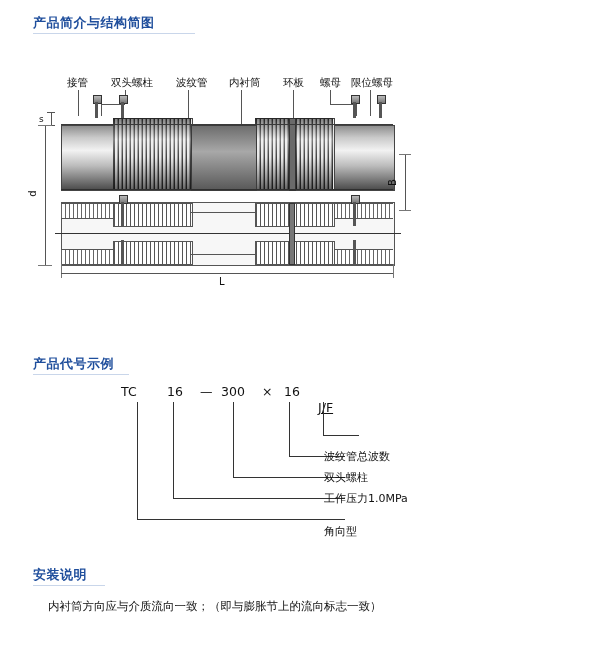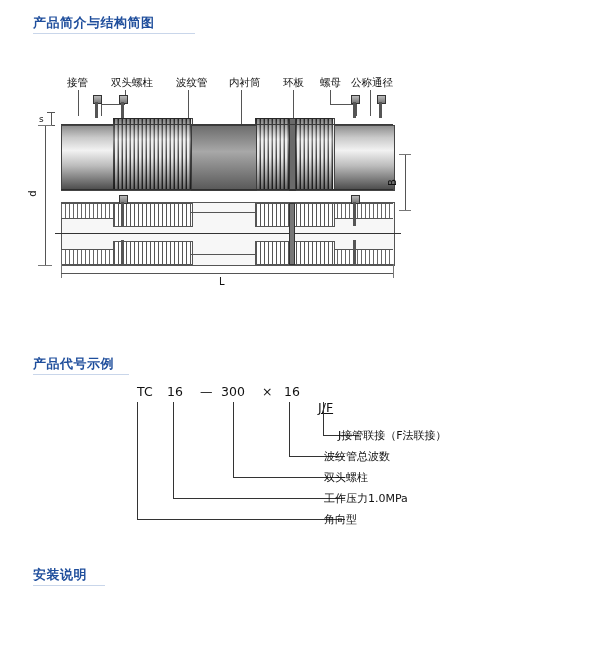--- a/index.html
+++ b/index.html
@@ -78,21 +78,21 @@
 <div class="title-underline" id="u1"></div>
 
 <div id="drawing">
 
   <div class="lbl" style="left:34px;top:14px;">接管</div>
   <div class="lbl" style="left:78px;top:14px;">双头螺柱</div>
   <div class="lbl" style="left:143px;top:14px;">波纹管</div>
   <div class="lbl" style="left:196px;top:14px;">内衬筒</div>
   <div class="lbl" style="left:250px;top:14px;">环板</div>
   <div class="lbl" style="left:287px;top:14px;">螺母</div>
-  <div class="lbl" style="left:318px;top:14px;">公称通径</div>
+  <div class="lbl" style="left:318px;top:14px;">限位螺母</div>
 
   <div class="vline" style="left:45px;top:28px;height:26px;"></div>
   <div class="vline" style="left:92px;top:28px;height:14px;"></div>
   <div class="hline" style="left:68px;top:42px;width:24px;"></div>
   <div class="vline" style="left:68px;top:42px;height:12px;"></div>
   <div class="vline" style="left:155px;top:28px;height:32px;"></div>
   <div class="vline" style="left:208px;top:28px;height:48px;"></div>
   <div class="vline" style="left:260px;top:28px;height:30px;"></div>
   <div class="vline" style="left:297px;top:28px;height:14px;"></div>
   <div class="hline" style="left:297px;top:42px;width:26px;"></div>
@@ -165,46 +165,46 @@
   <div class="vline thin" style="left:28px;top:202px;height:14px;"></div>
   <div class="vline thin" style="left:360px;top:202px;height:14px;"></div>
   <div class="hline" style="left:28px;top:211px;width:332px;"></div>
   <div class="dimtxt" style="left:186px;top:214px;">L</div>
 </div>
 
 <div class="section-title" id="t2">产品代号示例</div>
 <div class="title-underline" id="u2"></div>
 
 <div id="code">
-  <div class="code-token" style="left:104px;top:0px;">TC</div>
+  <div class="code-token" style="left:88px;top:0px;">TC</div>
   <div class="code-token" style="left:134px;top:0px;">16</div>
   <div class="code-token" style="left:167px;top:0px;">—</div>
   <div class="code-token" style="left:188px;top:0px;">300</div>
   <div class="code-token" style="left:229px;top:0px;">×</div>
   <div class="code-token" style="left:251px;top:0px;">16</div>
   <div class="code-token" style="left:285px;top:16px;text-decoration:underline;">J/F</div>
 
   <div class="cl-v" style="left:290px;top:18px;height:33px;"></div>
   <div class="cl-h" style="left:290px;top:51px;width:36px;"></div>
-  <div class="cl-t" style="left:305px;top:44px;">J接管联接（F法联接）</div>
 
   <div class="cl-v" style="left:256px;top:18px;height:54px;"></div>
   <div class="cl-h" style="left:256px;top:72px;width:56px;"></div>
   <div class="cl-t" style="left:291px;top:65px;">波纹管总波数</div>
 
   <div class="cl-v" style="left:200px;top:18px;height:75px;"></div>
   <div class="cl-h" style="left:200px;top:93px;width:112px;"></div>
   <div class="cl-t" style="left:291px;top:86px;">双头螺柱</div>
 
   <div class="cl-v" style="left:140px;top:18px;height:96px;"></div>
   <div class="cl-h" style="left:140px;top:114px;width:172px;"></div>
   <div class="cl-t" style="left:291px;top:107px;">工作压力1.0MPa</div>
 
   <div class="cl-v" style="left:104px;top:18px;height:117px;"></div>
   <div class="cl-h" style="left:104px;top:135px;width:208px;"></div>
-  <div class="cl-t" style="left:291px;top:128px;">角向型</div>
+  <div class="cl-t" style="left:291px;top:140px;">角向型</div>
 </div>
 
 <div class="section-title" id="t3">安装说明</div>
 <div class="title-underline" id="u3"></div>
 
 <div id="notes">
+  <div class="note">内衬筒方向应与介质流向一致；（即与膨胀节上的流向标志一致）</div>
 </div>
 
 </body></html>

